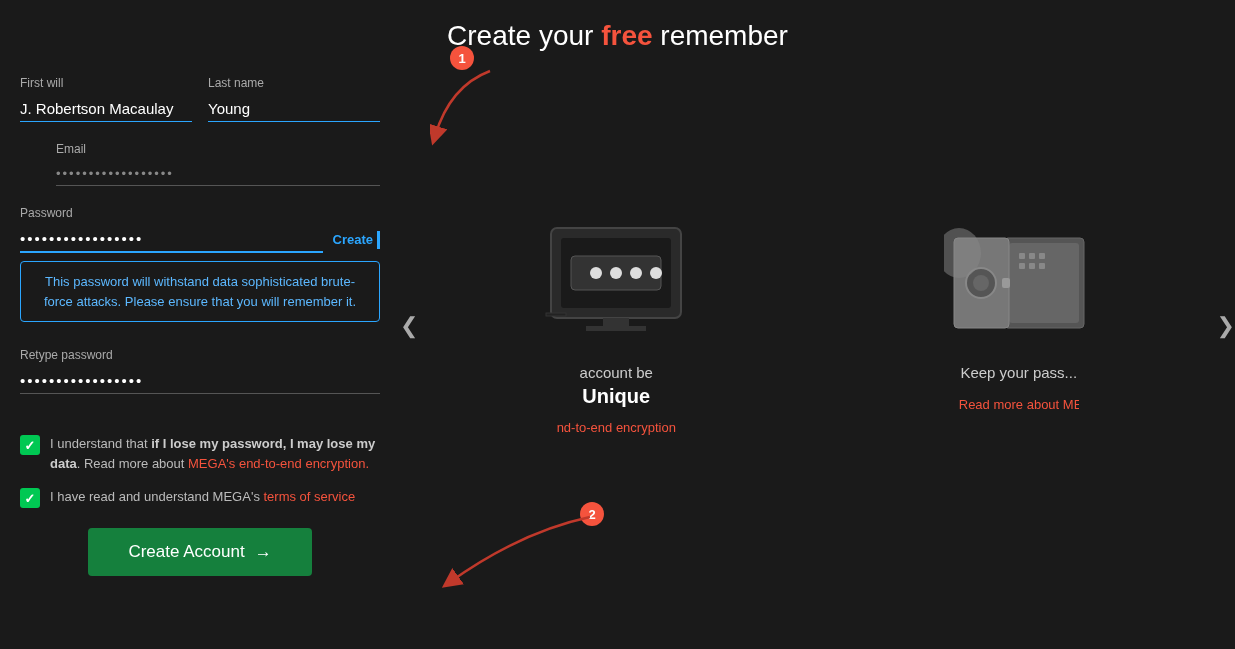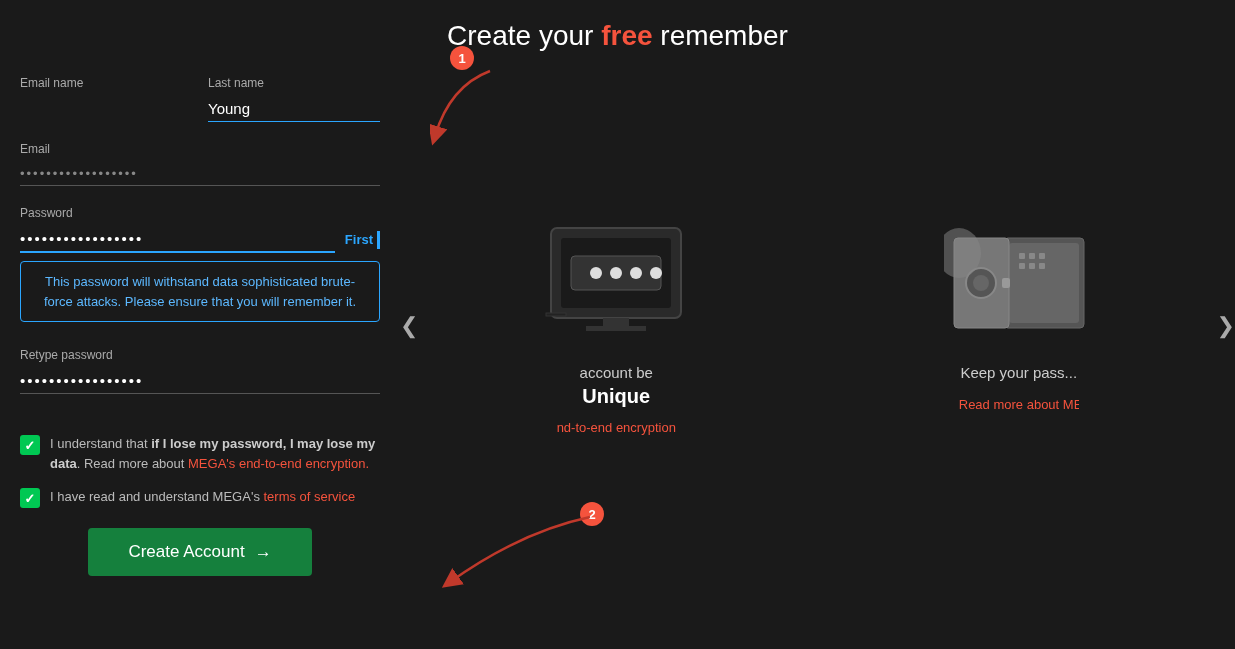--- a/index.html
+++ b/index.html
@@ -65,20 +65,21 @@
       outline: none;
       width: 100%;
     }
 
     .field-input.active-field {
       border-bottom-color: #2ba6ff;
     }
 
     .email-group {
       margin-bottom: 20px;
+      margin-left: 36px;
     }
 
     .email-value {
       color: #aaa;
       font-size: 13px;
       letter-spacing: 1px;
     }
 
     .password-group {
       margin-bottom: 10px;
@@ -303,38 +304,39 @@
   <h1 class="page-title">
     <span>Create your </span><span class="highlight">free</span><span> remember</span>
   </h1>
 
   <div class="outer-wrapper">
 
     <div class="form-section">
 
       <div class="name-row">
         <div class="field-group">
-          <label class="field-label">Email name</label>
+          <label class="field-label">First will</label>
+          <input class="field-input active-field" type="text" value="J. Robertson Macaulay" style="">
         </div>
         <div class="field-group">
           <label class="field-label">Last name</label>
           <input class="field-input active-field" type="text" value="Young" style="">
         </div>
       </div>
 
       <div class="field-group email-group">
         <label class="field-label">Email</label>
         <input class="field-input email-value" type="email" value="••••••••••••••••••" style="letter-spacing: 2px; color: rgb(136, 136, 136);">
       </div>
 
       <div class="field-group password-group">
         <label class="field-label">Password</label>
         <div class="password-row">
           <input type="password" value="strongpassword123" style="flex: 1 1 0%; background: transparent; border-top: none; border-right: none; border-left: none; border-image: initial; border-bottom: 2px solid rgb(43, 166, 255); color: rgb(255, 255, 255); font-size: 15px; padding: 4px 0px; outline: none; letter-spacing: 2px;">
-          <span class="strength-label">First</span>
+          <span class="strength-label">Create</span>
           <span class="strength-bar"></span>
         </div>
         <div class="password-hint">
           <span>This password will withstand data sophisticated brute-force attacks. Please ensure that you will remember it.</span>
         </div>
       </div>
 
       <div class="field-group retype-group">
         <label class="field-label">Retype password</label>
         <input class="field-input" type="password" value="strongpassword123" style="letter-spacing: 2px;">

